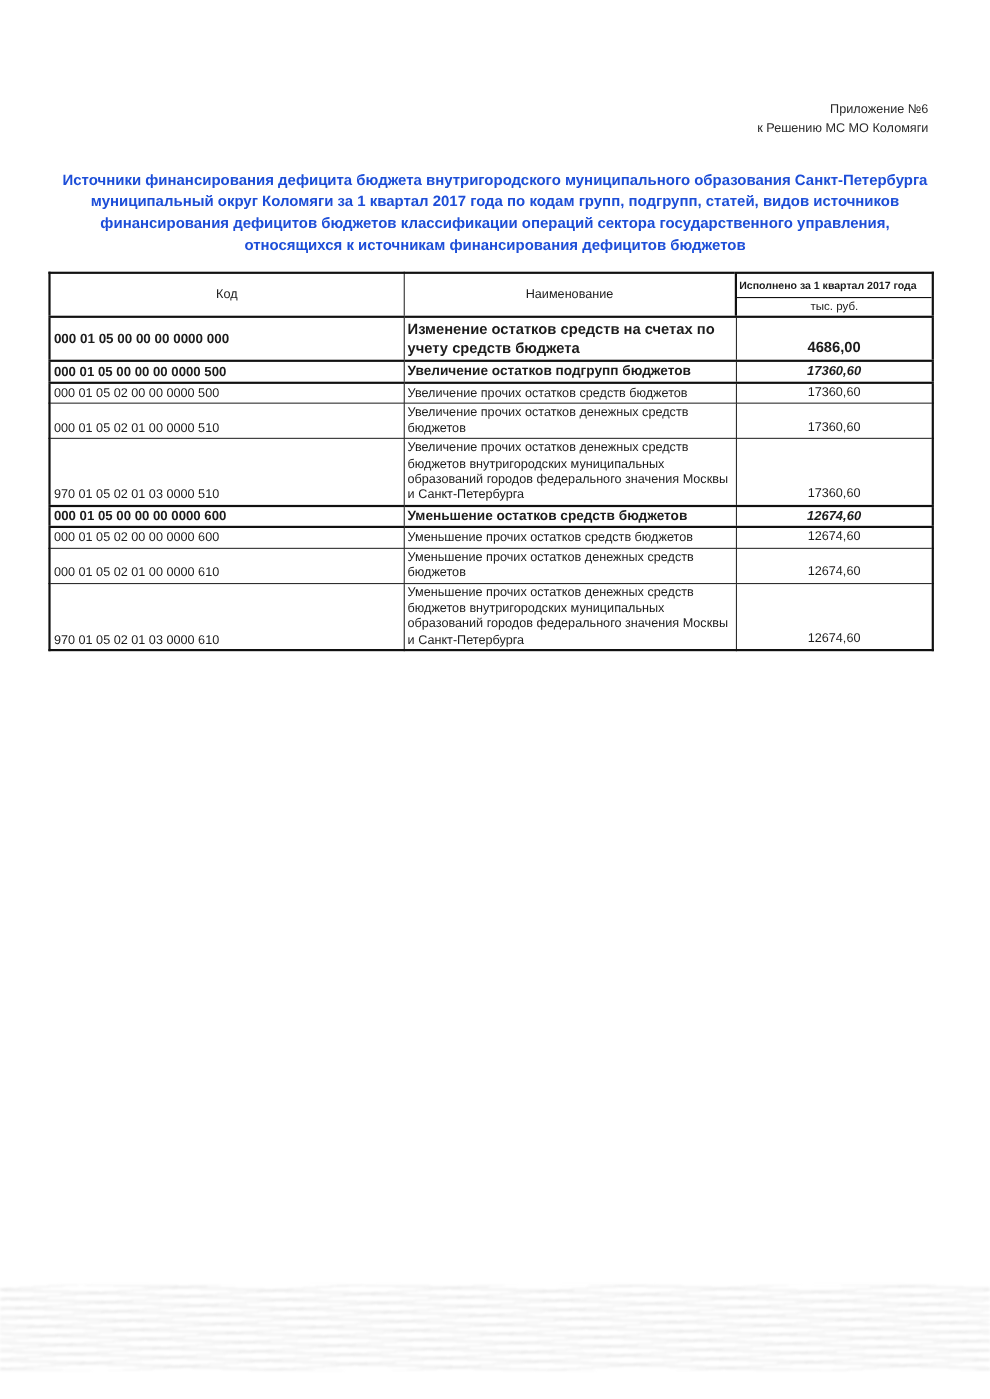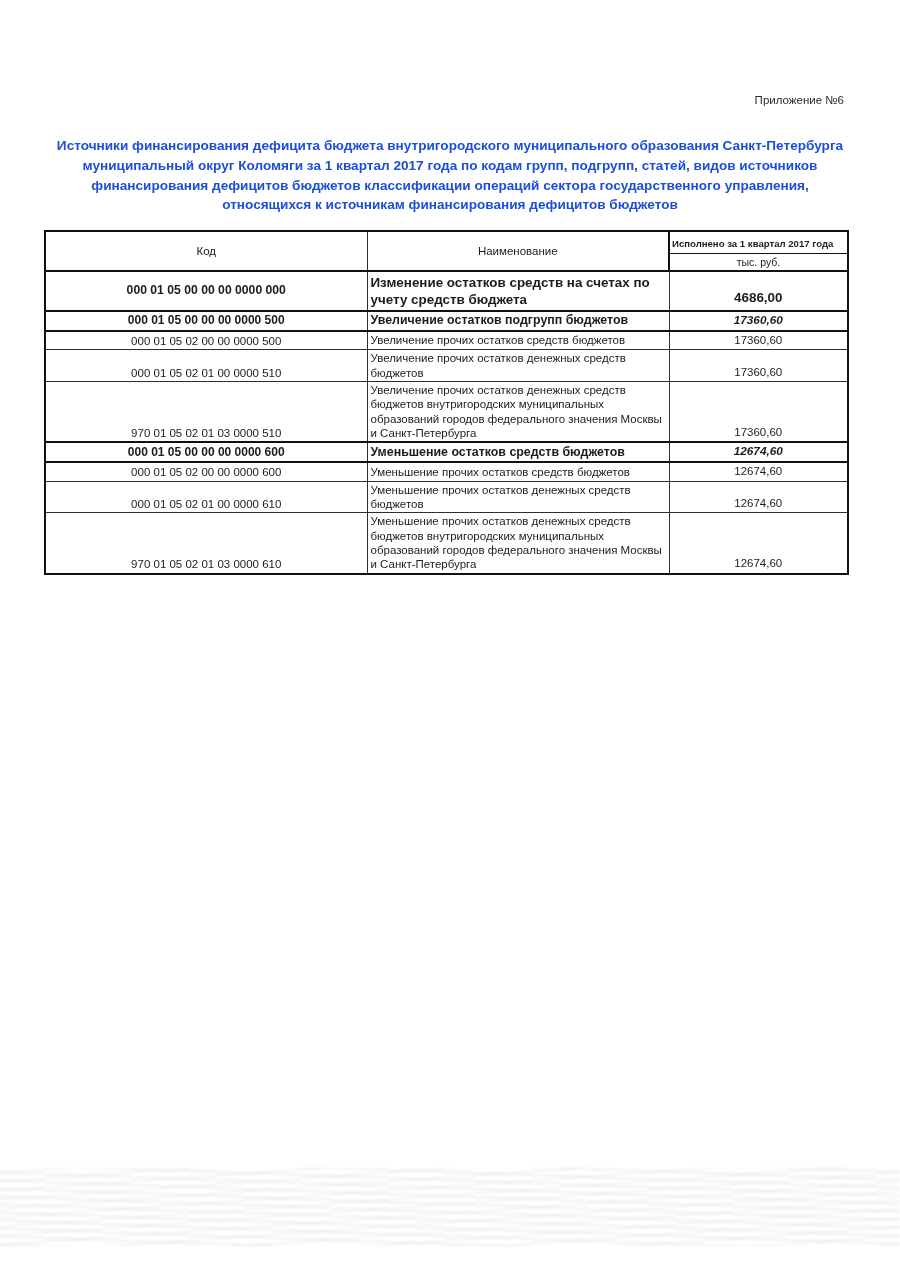--- a/index.html
+++ b/index.html
@@ -26,21 +26,21 @@
   td,th{border:1px solid #2e2e2e;overflow:hidden;}
   thead th{border-bottom:2px solid #111;padding:0;vertical-align:middle;}
   th.h-code,th.h-name{font-weight:normal;font-size:11.5px;}
   th.h-val{border-left:2px solid #111;}
   .h-val-top{
     font-weight:bold;font-size:9.6px;padding:6px 2px 4px;
     border-bottom:1.5px solid #111;text-align:left;
   }
   .h-val-bottom{font-weight:normal;font-size:10.5px;padding:2px;text-align:center;}
   td{padding:1px 3px;line-height:1.25;}
-  .code-cell{text-align:center;vertical-align:bottom;font-size:11.5px;}
+  .code-cell{vertical-align:bottom;font-size:11.5px;}
   .name-cell{text-align:left;vertical-align:middle;font-size:11.5px;}
   .value-cell{text-align:center;vertical-align:bottom;font-size:11.5px;padding-bottom:2px;}
   tr.row-section-main{height:40px;}
   tr.row-section-main td{border-bottom:2px solid #111;}
   tr.row-section-main .code-cell{font-weight:bold;font-size:12.2px;vertical-align:middle;}
   tr.row-section-main .name-cell{font-weight:bold;font-size:13.4px;line-height:1.3;}
   tr.row-section-main .value-cell{font-weight:bold;font-size:13.4px;padding-bottom:3px;}
   tr.row-section{height:19px;}
   tr.row-section td{border-top:2px solid #111;border-bottom:2px solid #111;}
   tr.row-section .code-cell{font-weight:bold;font-size:12px;vertical-align:middle;}
@@ -60,20 +60,21 @@
       repeating-linear-gradient(2deg, rgba(175,175,175,0.13) 0 3px, rgba(255,255,255,0) 3px 8px),
       repeating-linear-gradient(-4deg, rgba(160,160,160,0.10) 0 2px, rgba(255,255,255,0) 2px 9px);
     filter:blur(1.2px);
   }
 </style>
 </head>
 <body>
 
 <div class="appendix">
   <div>Приложение №6</div>
+  <div>к Решению МС МО Коломяги</div>
 </div>
 
 <div class="doc-title">Источники финансирования дефицита бюджета внутригородского муниципального образования Санкт-Петербурга муниципальный округ Коломяги за 1 квартал 2017 года по кодам групп, подгрупп, статей, видов источников финансирования дефицитов бюджетов классификации операций сектора государственного управления, относящихся к источникам финансирования дефицитов бюджетов</div>
 
 <table class="budget">
   <colgroup>
     <col class="c-code">
       <col class="c-name">
       <col class="c-val">
   </colgroup>

